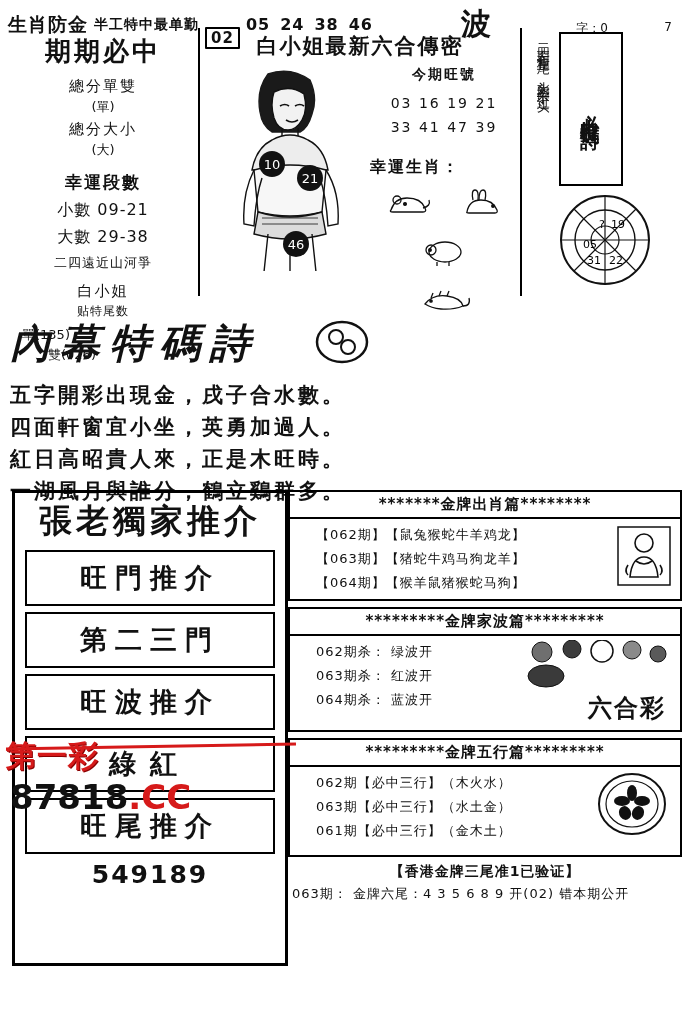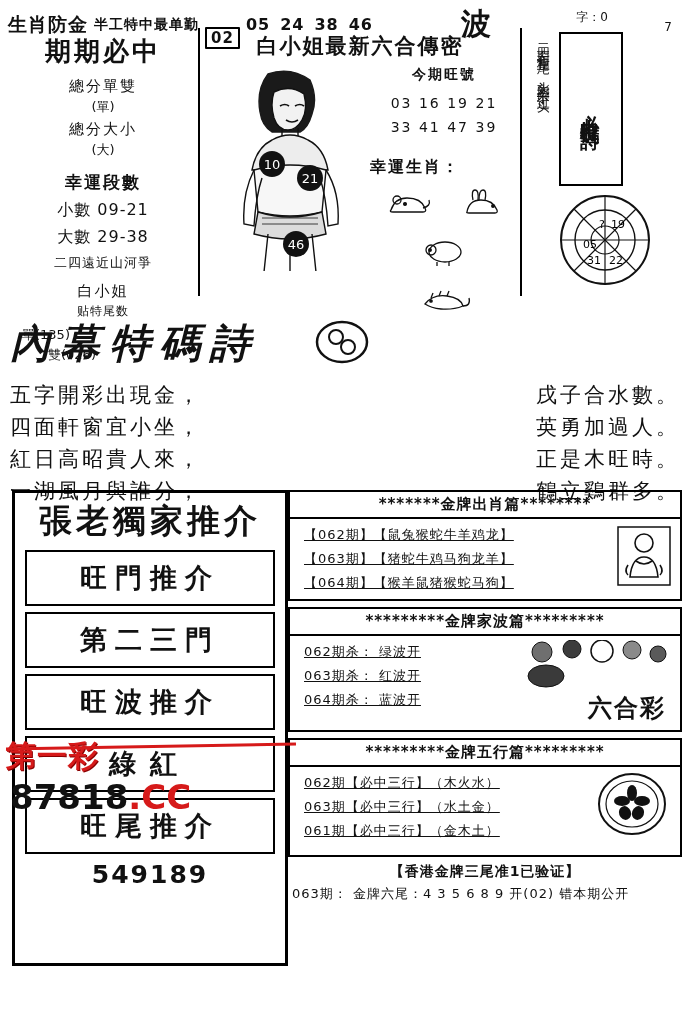--- a/index.html
+++ b/index.html
@@ -82,22 +82,22 @@
   
   .poem-sec{
     position:relative;margin-top:16px;padding:0 10px;height:170px;
   }
   .poem-title{
     font-size:40px;font-weight:bold;letter-spacing:10px;
   }
   .poem-title-row{display:flex;align-items:center;gap:14px;font-style:italic;}
   .poem-lines{margin-top:10px;}
   .poem-line{
-    display:flex;justify-content:space-between;
-    font-size:21px;letter-spacing:3px;margin-bottom:4px;
+    display:flex;
+    font-size:21px;letter-spacing:3px;margin-bottom:4px;font-weight:bold;
   }
   .poem-line span:last-child{position:relative;}
 
   
   .bottom{position:relative;margin-top:4px;height:490px;padding:0 6px;}
   .bl{
     position:absolute;left:12px;top:0;width:270px;height:470px;
     border:3px solid #000;
   }
   .bl-title{
@@ -117,21 +117,21 @@
 
   .br{
     position:absolute;left:288px;top:0;width:394px;
   }
   .br-box{border:2px solid #000;margin-bottom:6px;position:relative;}
   .br-head{
     text-align:center;font-size:15px;font-weight:bold;letter-spacing:1px;
     padding:3px 0;border-bottom:2px solid #000;
   }
   .br-row{font-size:13px;padding:3px 10px;letter-spacing:1px;}
-  .br-body{position:relative;min-height:60px;padding:4px 4px;text-decoration:underline;}
+  .br-body{position:relative;min-height:60px;padding:4px 16px;}
   .br-img{position:absolute;right:8px;top:6px;}
   .six-mark{
     position:absolute;right:14px;bottom:6px;font-size:24px;font-weight:bold;letter-spacing:2px;
   }
 
   .footer-note{
     text-align:center;font-size:14px;font-weight:bold;letter-spacing:1px;margin-top:2px;
   }
   .footer-line{
     font-size:13px;letter-spacing:1px;margin-top:4px;padding-left:4px;
@@ -166,21 +166,21 @@
       <div class="hdr-strip">
         <span>生肖防金</span>
         <span style="font-size:14px;">半工特中最单勤</span>
         <span class="num-box">02</span>
         <span class="num-plain">05</span>
         <span class="num-plain">24</span>
         <span class="num-plain">38</span>
         <span class="num-plain">46</span>
         <span style="font-size:30px;font-weight:bold;margin-left:78px;">波</span>
       </div>
-      <div style="position:absolute;right:74px;top:9px;font-size:12px;">
+      <div style="position:absolute;right:74px;top:20px;font-size:12px;">
         <span>字：</span><span>0</span>
       </div>
       <div style="position:absolute;right:10px;top:20px;font-size:12px;">7</div>
     </div>
 
     <div class="top-left" style="top:28px;height:268px;">
       <div class="title-qq">期期必中</div>
       <div class="ll-line">總分單雙</div>
       <div class="ll-sub">(單)</div>
       <div class="ll-line" style="margin-top:4px;">總分大小</div>

